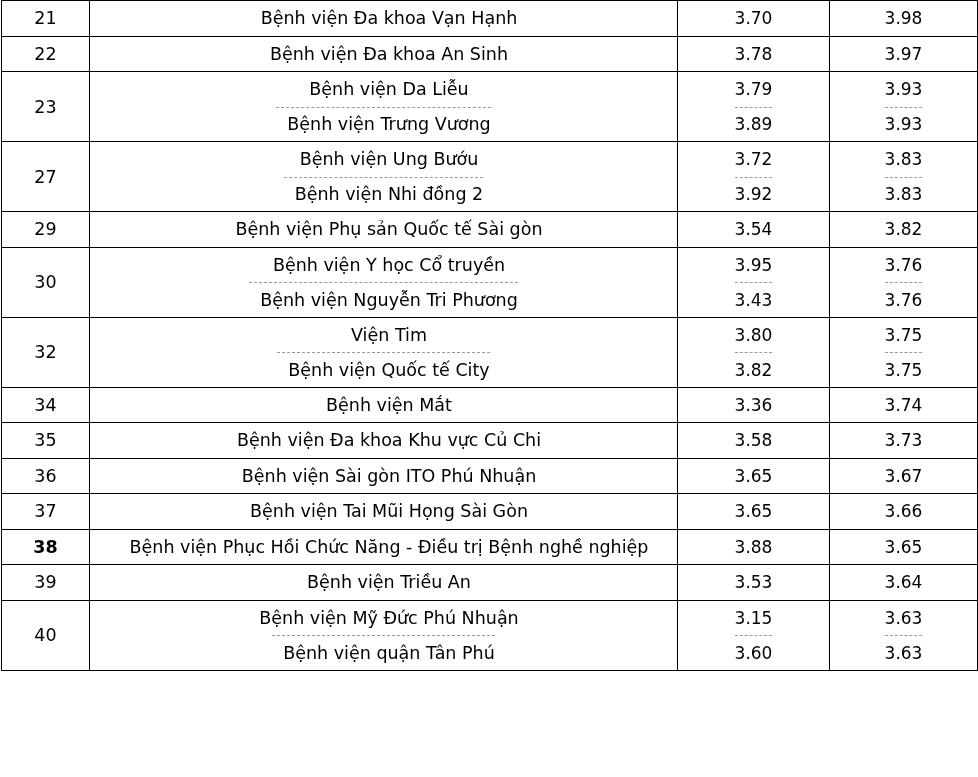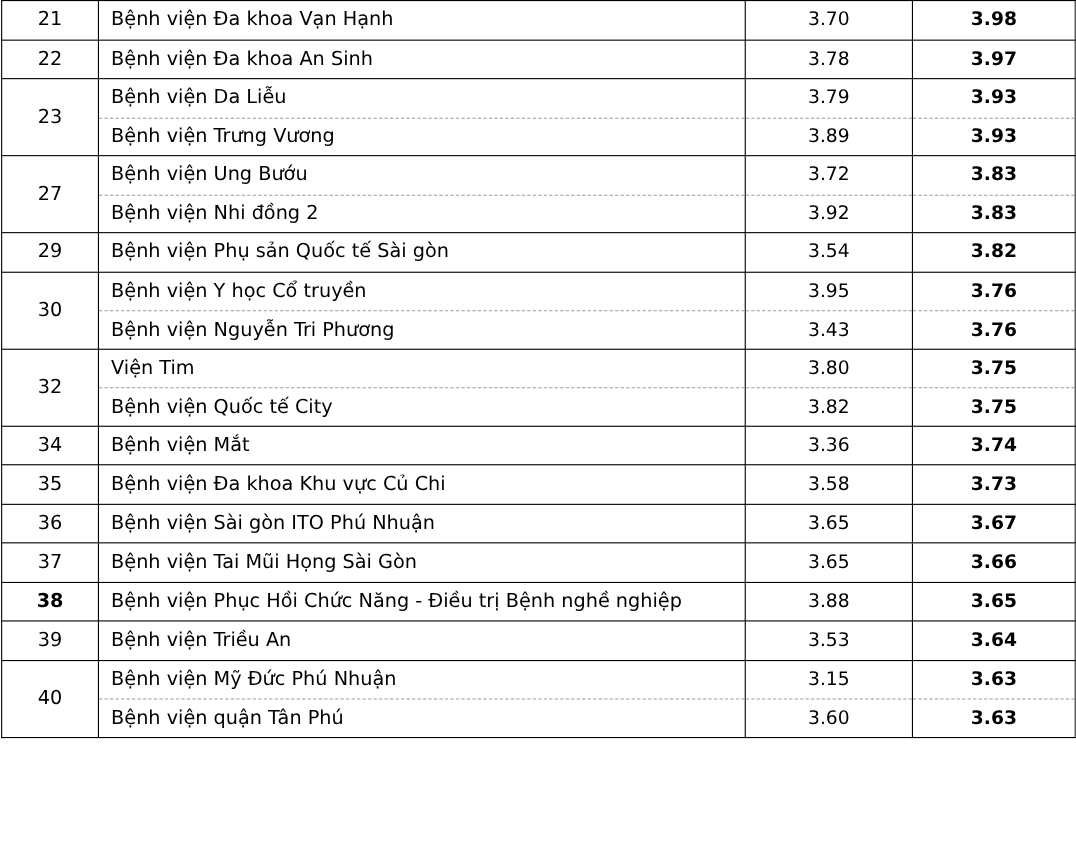--- a/index.html
+++ b/index.html
@@ -55,25 +55,26 @@
   .name-cell {
     padding-left: 11px;
     font-size: 17.5px;
     white-space: nowrap;
   }
   .val-cell {
     justify-content: center;
     font-size: 17px;
   }
   .val-cell.bold {
-    font-weight: bold;
+    font-weight: normal;
   }
   .cell-block {
     display: flex;
     flex-direction: column;
+    align-items: center;
   }
   .rank-center {
     display: flex;
     align-items: center;
     justify-content: center;
     font-size: 17.5px;
   }
 </style>
 </head>
 <body>

